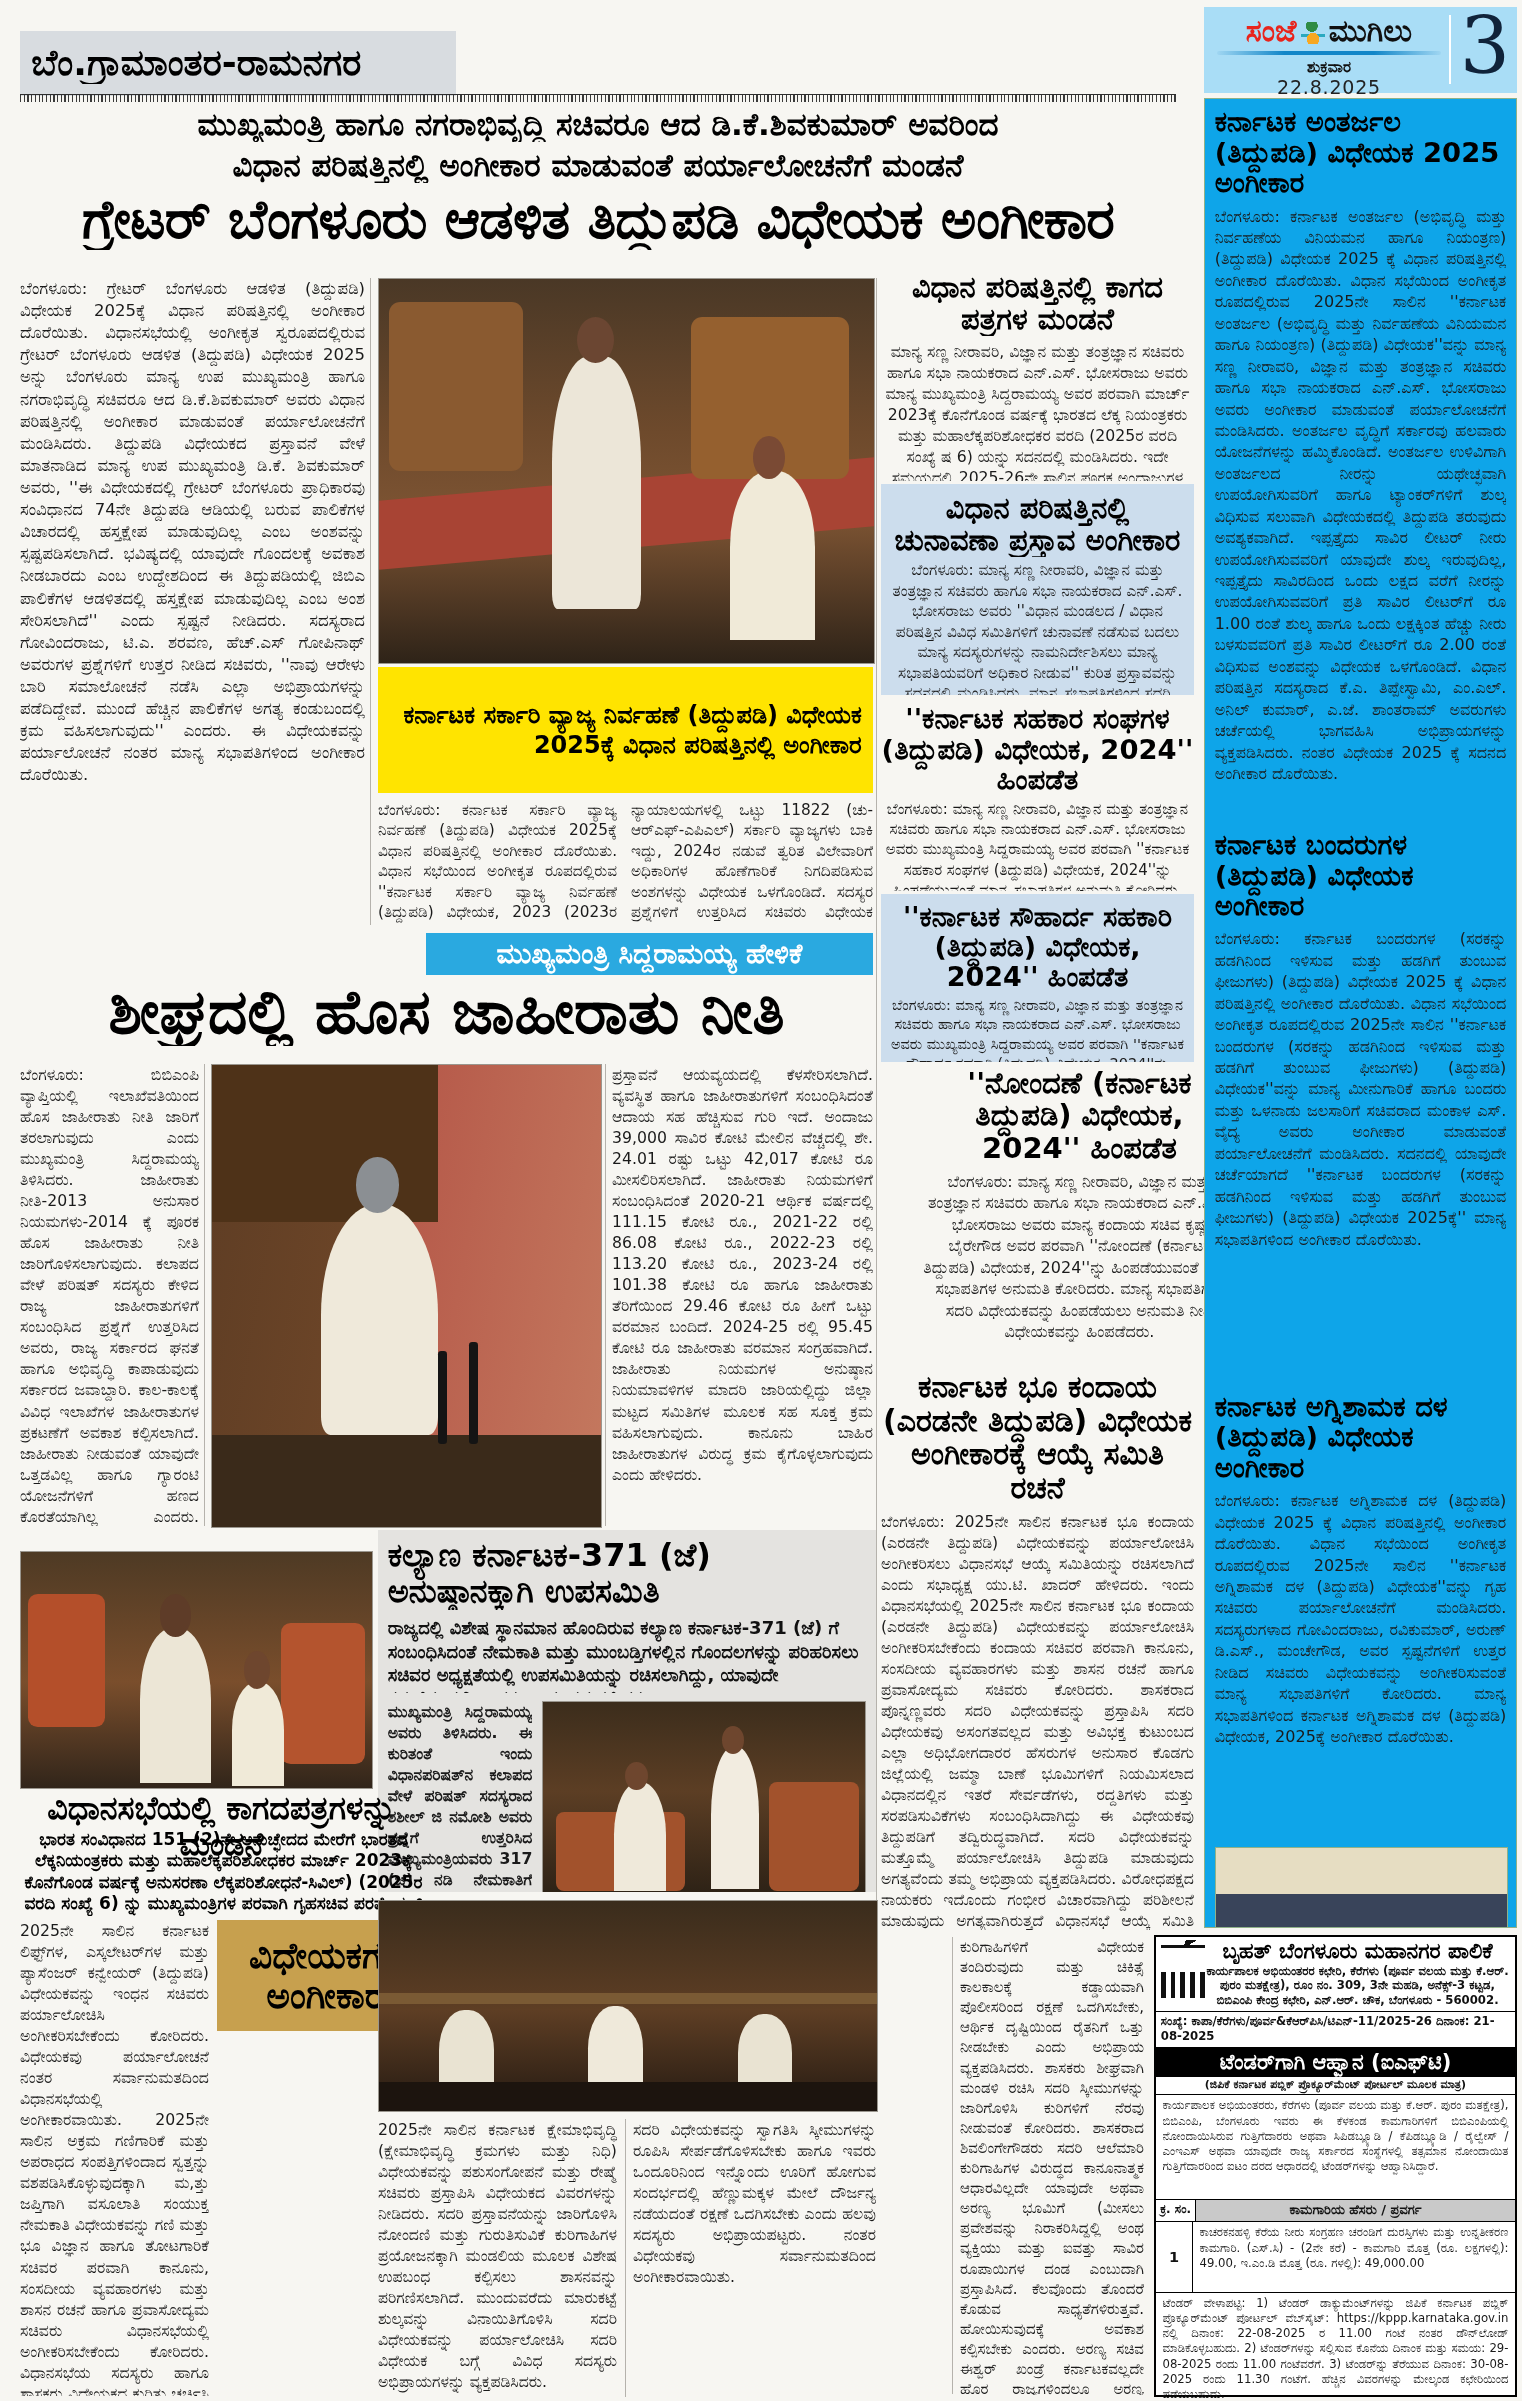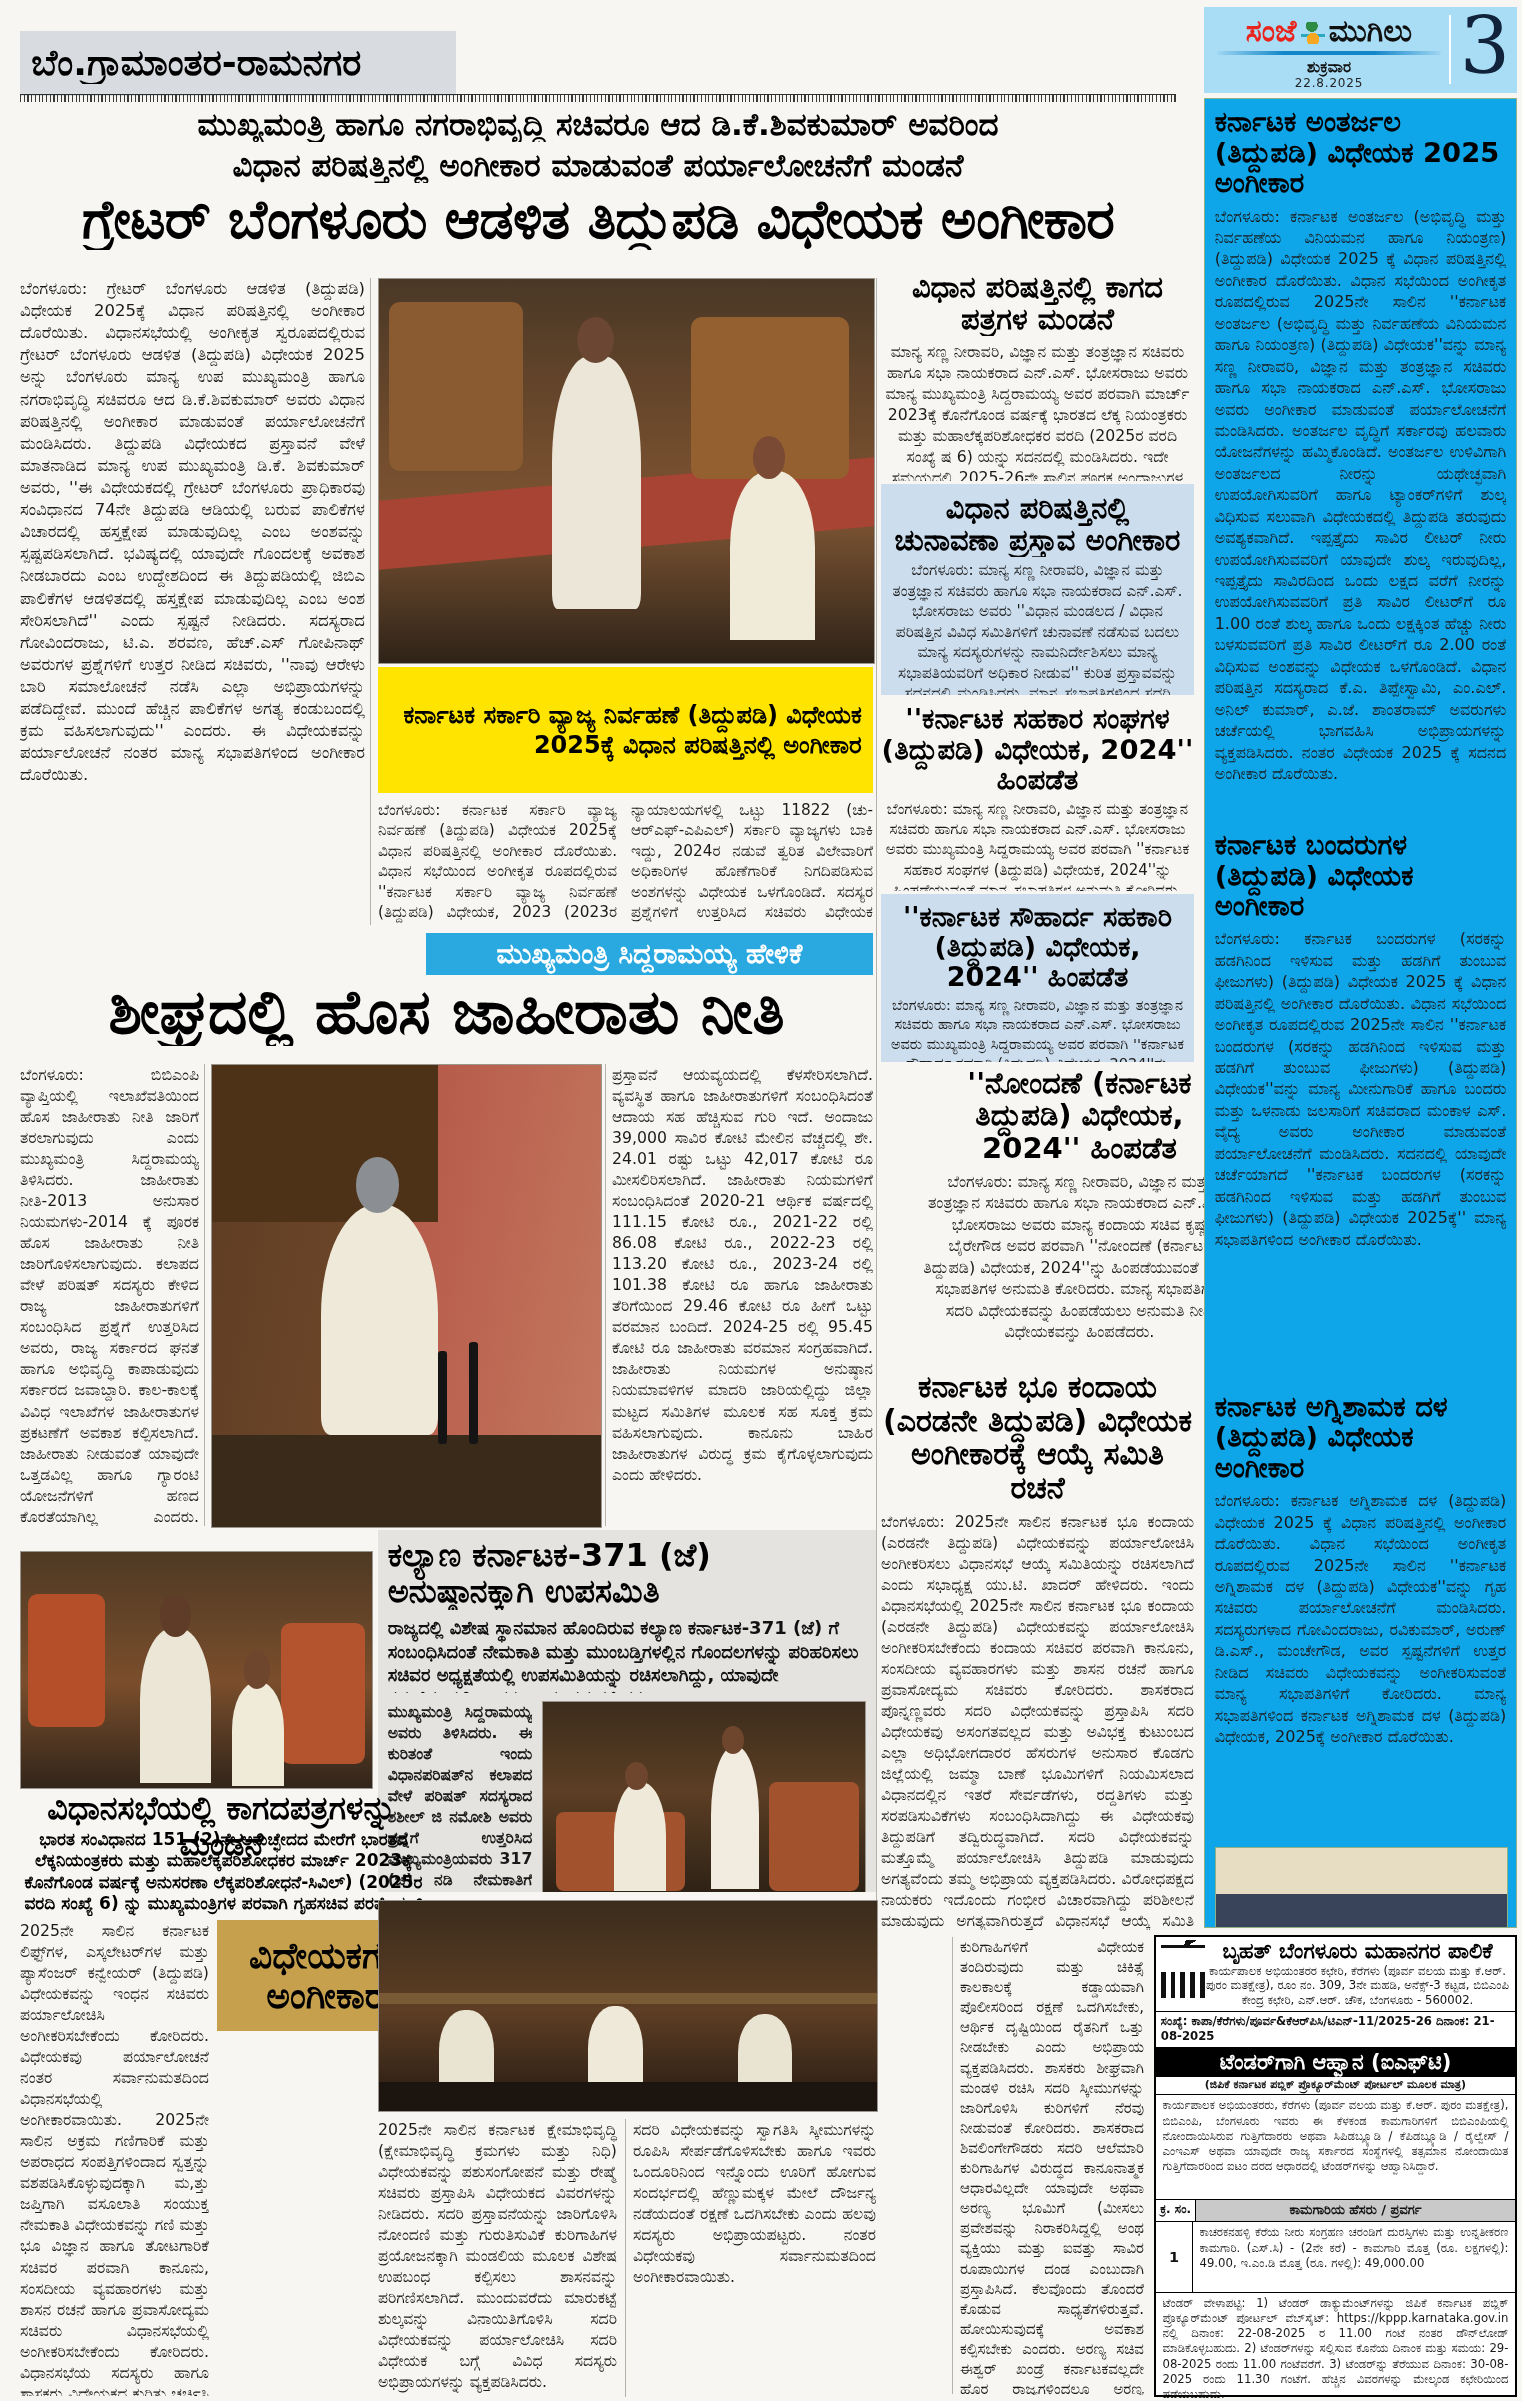--- a/index.html
+++ b/index.html
@@ -33,21 +33,21 @@
   <div class="abs" style="left:1204px;top:6.5px;width:313px;height:86px;background:#a9ddf6;">
     <div class="abs" style="left:8px;top:6.5px;width:234px;text-align:center;">
       <span style="color:#e8241c;font-weight:bold;font-size:30px;">ಸಂಜೆ</span>
       <span class="ph" style="display:inline-block;position:relative;width:24px;height:22.6px;vertical-align:-3.2px;
                    background:radial-gradient(circle at 50% 78%, #f7a823 0 30%, transparent 31%),
                               linear-gradient(180deg,transparent 55%, #2aa9c0 56% 66%, transparent 67%),
                               radial-gradient(circle at 45% 18%, #2e8b44 0 26%, transparent 27%);"></span>
       <span style="color:#101010;font-weight:bold;font-size:30px;">ಮುಗಿಲು</span>
       <div style="height:4px;margin:1.6px 4.8px 3.2px 4.8px;background:linear-gradient(90deg,#9fd6f2,#1286c8 30%,#1286c8 70%,#9fd6f2);border-radius:2.4px;"></div>
       <div style="font-size:15.3px;font-weight:bold;color:#101010;">ಶುಕ್ರವಾರ</div>
-      <div style="font-size:12px;color:#222;letter-spacing:0.8px;">22.8.2025</div>
+      <div style="font-size:19px;color:#222;letter-spacing:0.8px;">22.8.2025</div>
     </div>
     <div class="abs" style="left:245px;top:8px;width:2.4px;height:69px;background:#ffffff;"></div>
     <div class="abs" style="left:252px;top:-6.5px;width:58px;text-align:center;font-family:'DejaVu Serif','Liberation Serif',serif;
                 font-size:79px;color:#10233a;">3</div>
   </div>
 
   <div class="abs dotted" style="left:20px;top:94px;width:1156px;height:7.3px;"></div>
 
   <div class="abs hd" style="left:20px;top:107px;width:1156px;font-size:31px;">ಮುಖ್ಯಮಂತ್ರಿ ಹಾಗೂ ನಗರಾಭಿವೃದ್ಧಿ ಸಚಿವರೂ ಆದ ಡಿ.ಕೆ.ಶಿವಕುಮಾರ್ ಅವರಿಂದ</div>
   <div class="abs hd" style="left:20px;top:148px;width:1156px;font-size:31px;">ವಿಧಾನ ಪರಿಷತ್ತಿನಲ್ಲಿ ಅಂಗೀಕಾರ ಮಾಡುವಂತೆ ಪರ್ಯಾಲೋಚನೆಗೆ ಮಂಡನೆ</div>
@@ -195,21 +195,21 @@
 
   <div class="abs adbox" style="left:1154px;top:1935px;width:363px;height:462px;">
     <div class="adrow" style="display:flex;padding:3.2px 4.8px;">
       <div style="width:44px;height:58px;flex:0 0 44px;background:
                   linear-gradient(180deg,transparent 0 8%,#111 8% 14%,transparent 14%),
                   conic-gradient(from -50deg at 50% 26%, transparent 0 70deg, #111 70deg 110deg, transparent 110deg),
                   repeating-linear-gradient(90deg,#111 0 4.8px,#fff 4.8px 9.7px);
                   background-size:100% 100%,100% 55%,100% 45%;background-position:0 0,0 0,0 100%;background-repeat:no-repeat;"></div>
       <div style="flex:1;text-align:center;">
         <div class="hd" style="font-size:21px;">ಬೃಹತ್ ಬೆಂಗಳೂರು ಮಹಾನಗರ ಪಾಲಿಕೆ</div>
-        <div class="small" style="font-weight:normal;font-size:11.7px;line-height:1.25;">ಕಾರ್ಯಪಾಲಕ ಅಭಿಯಂತರರ ಕಛೇರಿ, ಕೆರೆಗಳು (ಪೂರ್ವ ವಲಯ ಮತ್ತು ಕೆ.ಆರ್. ಪುರಂ ಮತಕ್ಷೇತ್ರ), ರೂಂ ನಂ. 309, 3ನೇ ಮಹಡಿ, ಅನೆಕ್ಸ್-3 ಕಟ್ಟಡ, ಬಿಬಿಎಂಪಿ ಕೇಂದ್ರ ಕಛೇರಿ, ಎನ್.ಆರ್. ಚೌಕ, ಬೆಂಗಳೂರು - 560002.</div>
+        <div class="small" style="font-weight:bold;font-size:11.7px;line-height:1.25;">ಕಾರ್ಯಪಾಲಕ ಅಭಿಯಂತರರ ಕಛೇರಿ, ಕೆರೆಗಳು (ಪೂರ್ವ ವಲಯ ಮತ್ತು ಕೆ.ಆರ್. ಪುರಂ ಮತಕ್ಷೇತ್ರ), ರೂಂ ನಂ. 309, 3ನೇ ಮಹಡಿ, ಅನೆಕ್ಸ್-3 ಕಟ್ಟಡ, ಬಿಬಿಎಂಪಿ ಕೇಂದ್ರ ಕಛೇರಿ, ಎನ್.ಆರ್. ಚೌಕ, ಬೆಂಗಳೂರು - 560002.</div>
       </div>
     </div>
     <div class="adrow small" style="font-weight:bold;padding:2.4px 4.8px;font-size:11.7px;">ಸಂಖ್ಯೆ: ಕಾಪಾ/ಕೆರೆಗಳು/ಪೂರ್ವ&amp;ಕೆಆರ್‌ಪಿಸಿ/ಟಿಎನ್-11/2025-26 ದಿನಾಂಕ: 21-08-2025</div>
     <div style="background:#000;color:#fff;text-align:center;padding:2.4px 0;">
       <span style="font-weight:bold;font-size:21px;">ಟೆಂಡರ್‌ಗಾಗಿ ಆಹ್ವಾನ (ಐಎಫ್‌ಟಿ)</span>
     </div>
     <div class="adrow small" style="font-weight:bold;text-align:center;padding:1.6px 3.2px;font-size:11px;">(ಜಿಪಿಕೆ ಕರ್ನಾಟಕ ಪಬ್ಲಿಕ್ ಪ್ರೊಕ್ಯೂರ್‌ಮೆಂಟ್ ಪೋರ್ಟಲ್ ಮೂಲಕ ಮಾತ್ರ)</div>
     <div class="adrow small txt" style="padding:3.2px 6.5px;font-size:11.7px;height:97px;">ಕಾರ್ಯಪಾಲಕ ಅಭಿಯಂತರರು, ಕೆರೆಗಳು (ಪೂರ್ವ ವಲಯ ಮತ್ತು ಕೆ.ಆರ್. ಪುರಂ ಮತಕ್ಷೇತ್ರ), ಬಿಬಿಎಂಪಿ, ಬೆಂಗಳೂರು ಇವರು ಈ ಕೆಳಕಂಡ ಕಾಮಗಾರಿಗಳಿಗೆ ಬಿಬಿಎಂಪಿಯಲ್ಲಿ ನೋಂದಾಯಿಸಿರುವ ಗುತ್ತಿಗೆದಾರರು ಅಥವಾ ಸಿಪಿಡಬ್ಲ್ಯೂಡಿ / ಕೆಪಿಡಬ್ಲ್ಯೂಡಿ / ರೈಲ್ವೇಸ್ / ಎಂಇಎಸ್ ಅಥವಾ ಯಾವುದೇ ರಾಜ್ಯ ಸರ್ಕಾರದ ಸಂಸ್ಥೆಗಳಲ್ಲಿ ತತ್ಸಮಾನ ನೋಂದಾಯಿತ ಗುತ್ತಿಗೆದಾರರಿಂದ ಐಟಂ ದರದ ಆಧಾರದಲ್ಲಿ ಟೆಂಡರ್‌ಗಳನ್ನು ಆಹ್ವಾನಿಸಿದ್ದಾರೆ.</div>
     <div class="adrow" style="display:flex;">
       <div class="small" style="flex:0 0 36px;border-right:1.2px solid #000;text-align:center;font-weight:bold;padding:2.4px 1.6px;">ಕ್ರ. ಸಂ.</div>

